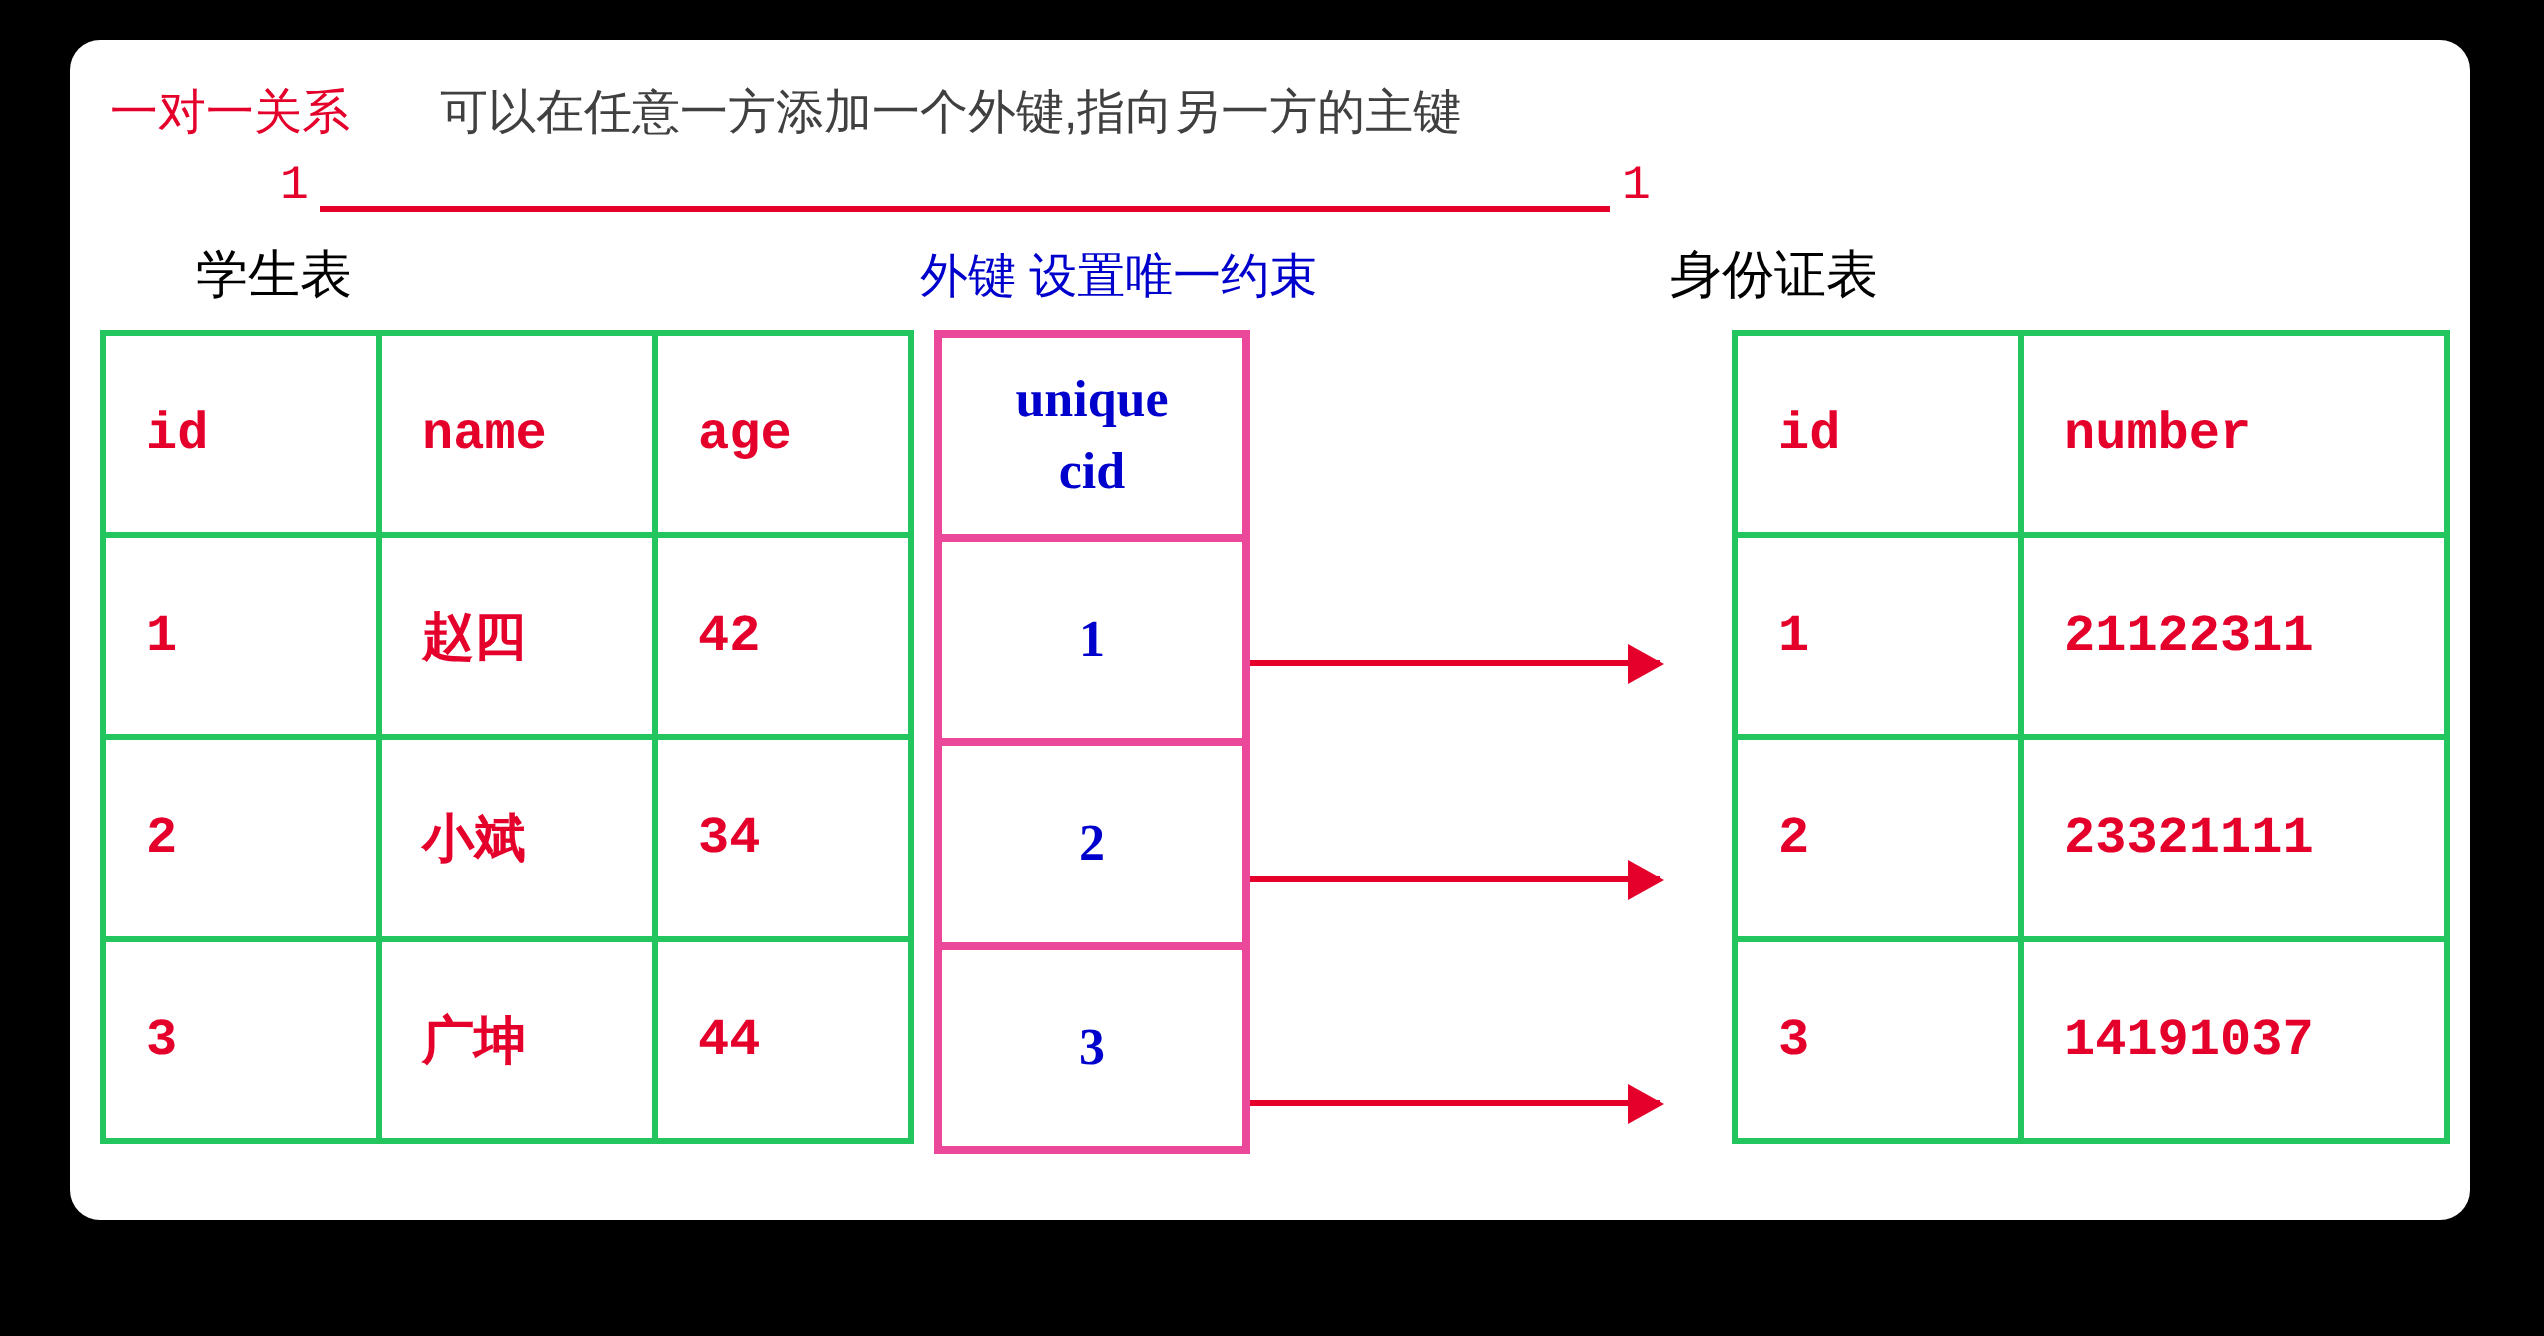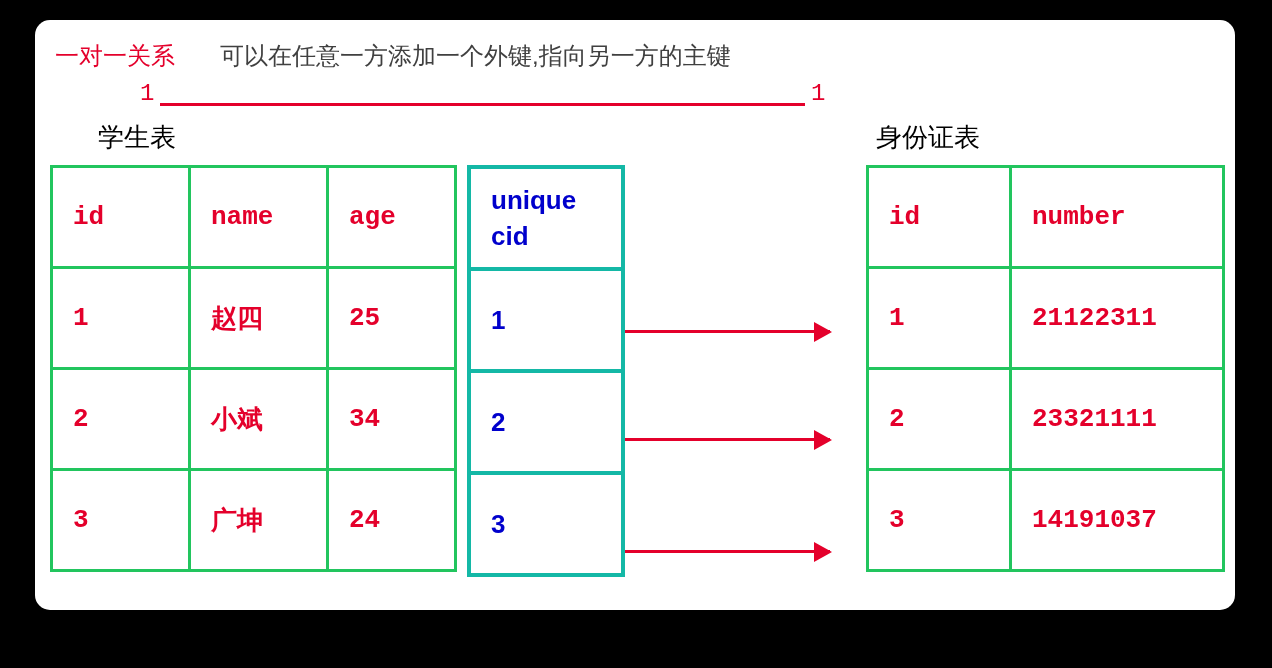--- a/index.html
+++ b/index.html
@@ -68,21 +68,20 @@
       color: #000;
       font-size: 26px;
       margin-left: 48px;
     }
     .idcard-table-label {
       position: absolute;
       left: 800px;
       top: 100px;
       color: #000;
       font-size: 26px;
-      margin-left: 41px;
     }
     .fk-note {
       position: absolute;
       left: 425px;
       top: 102px;
       color: #0000cc;
       font-size: 24px;
       font-weight: 500;
     }
     table {
@@ -107,26 +106,26 @@
     }
     .student-table td.col1 { width: 95px; }
     .student-table td.col2 { width: 95px; }
     .student-table td.col3 { width: 85px; }
     
     .fk-table {
       left: 432px;
       top: 145px;
     }
     .fk-table td {
-      border: 4px solid #14b8a6;
+      border: 4px solid #ec4899;
       color: #0000cc;
       height: 98px;
       width: 110px;
-      text-align: left;
-      font-family: Liberation Sans, sans-serif;
+      text-align: center;
+      font-family: Liberation Serif, serif;
       font-weight: bold;
       line-height: 1.4;
     }
     
     .idcard-table {
       right: 10px;
       top: 145px;
     }
     .idcard-table td {
       height: 98px;
@@ -161,42 +160,43 @@
 
   <div class="title-left">一对一关系</div>
   <div class="title-right">可以在任意一方添加一个外键,指向另一方的主键</div>
 
   <div class="one-left">1</div>
   <div class="relation-line"></div>
   <div class="one-right">1</div>
 
   <div class="student-table-label">学生表</div>
   <div class="idcard-table-label">身份证表</div>
+  <div class="fk-note">外键 设置唯一约束</div>
 
   <table class="student-table">
     <tbody>
         <tr>
       <td class="col1">id</td>
       <td class="col2">name</td>
       <td class="col3">age</td>
     </tr>
     <tr>
       <td class="col1">1</td>
       <td class="col2">赵四</td>
-      <td class="col3">25</td>
+      <td class="col3">42</td>
     </tr>
     <tr>
       <td class="col1">2</td>
       <td class="col2">小斌</td>
       <td class="col3">34</td>
     </tr>
     <tr>
       <td class="col1">3</td>
       <td class="col2">广坤</td>
-      <td class="col3">24</td>
+      <td class="col3">44</td>
     </tr>
   </tbody>
     </table>
 
   <table class="fk-table">
     <tbody>
         <tr>
       <td>
         <span>unique</span><br>
         <span>cid</span>

